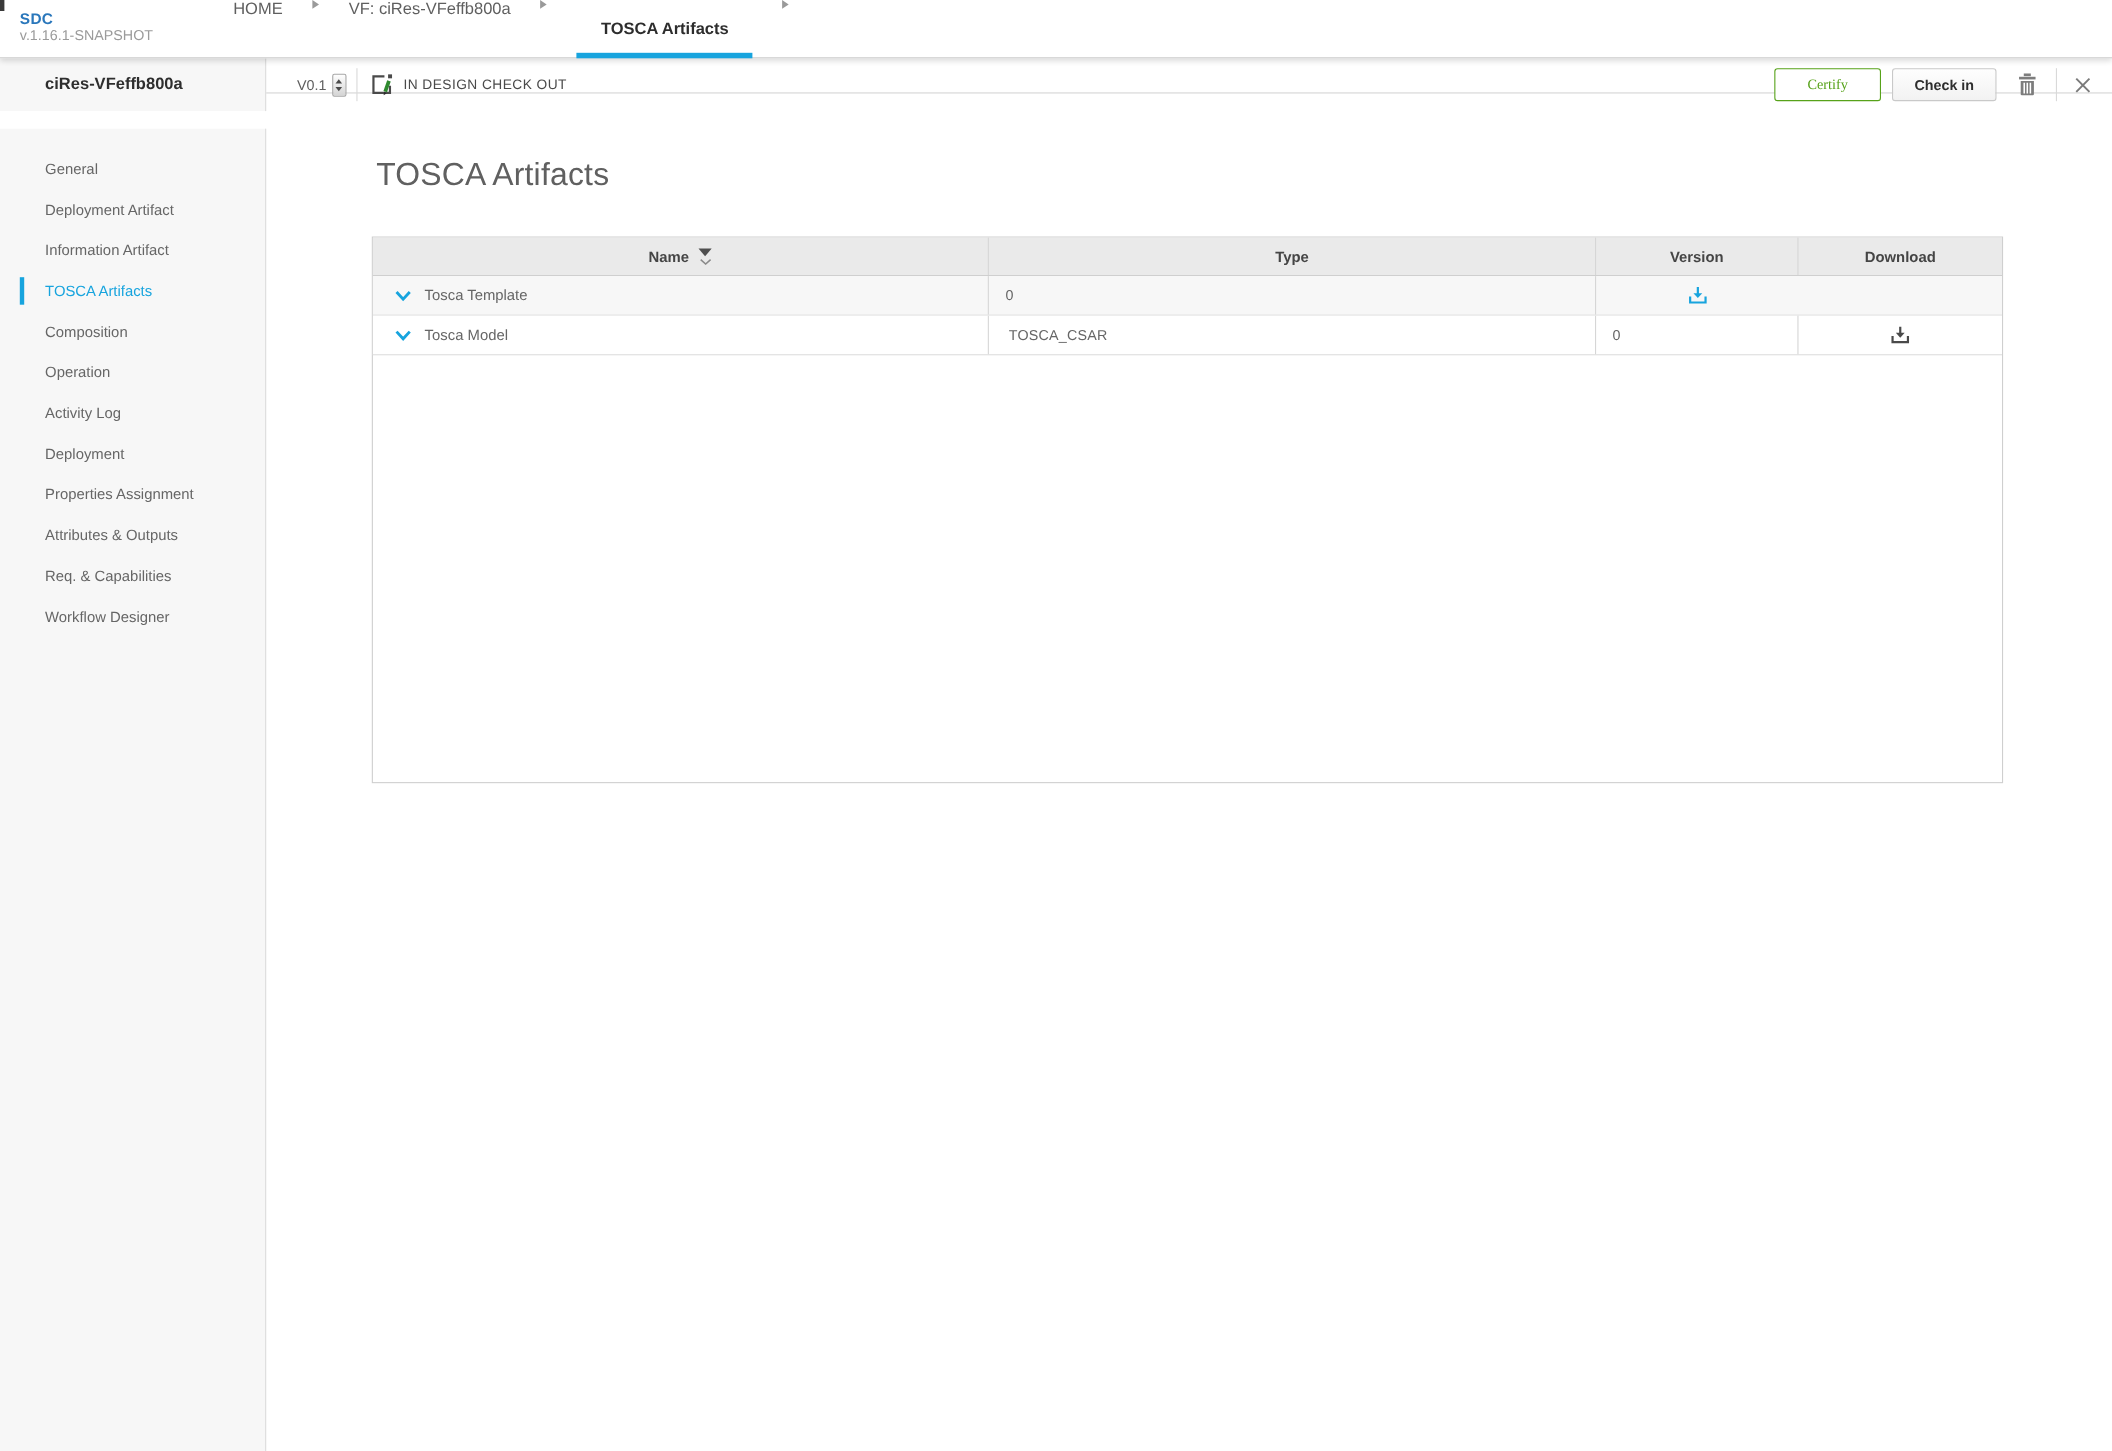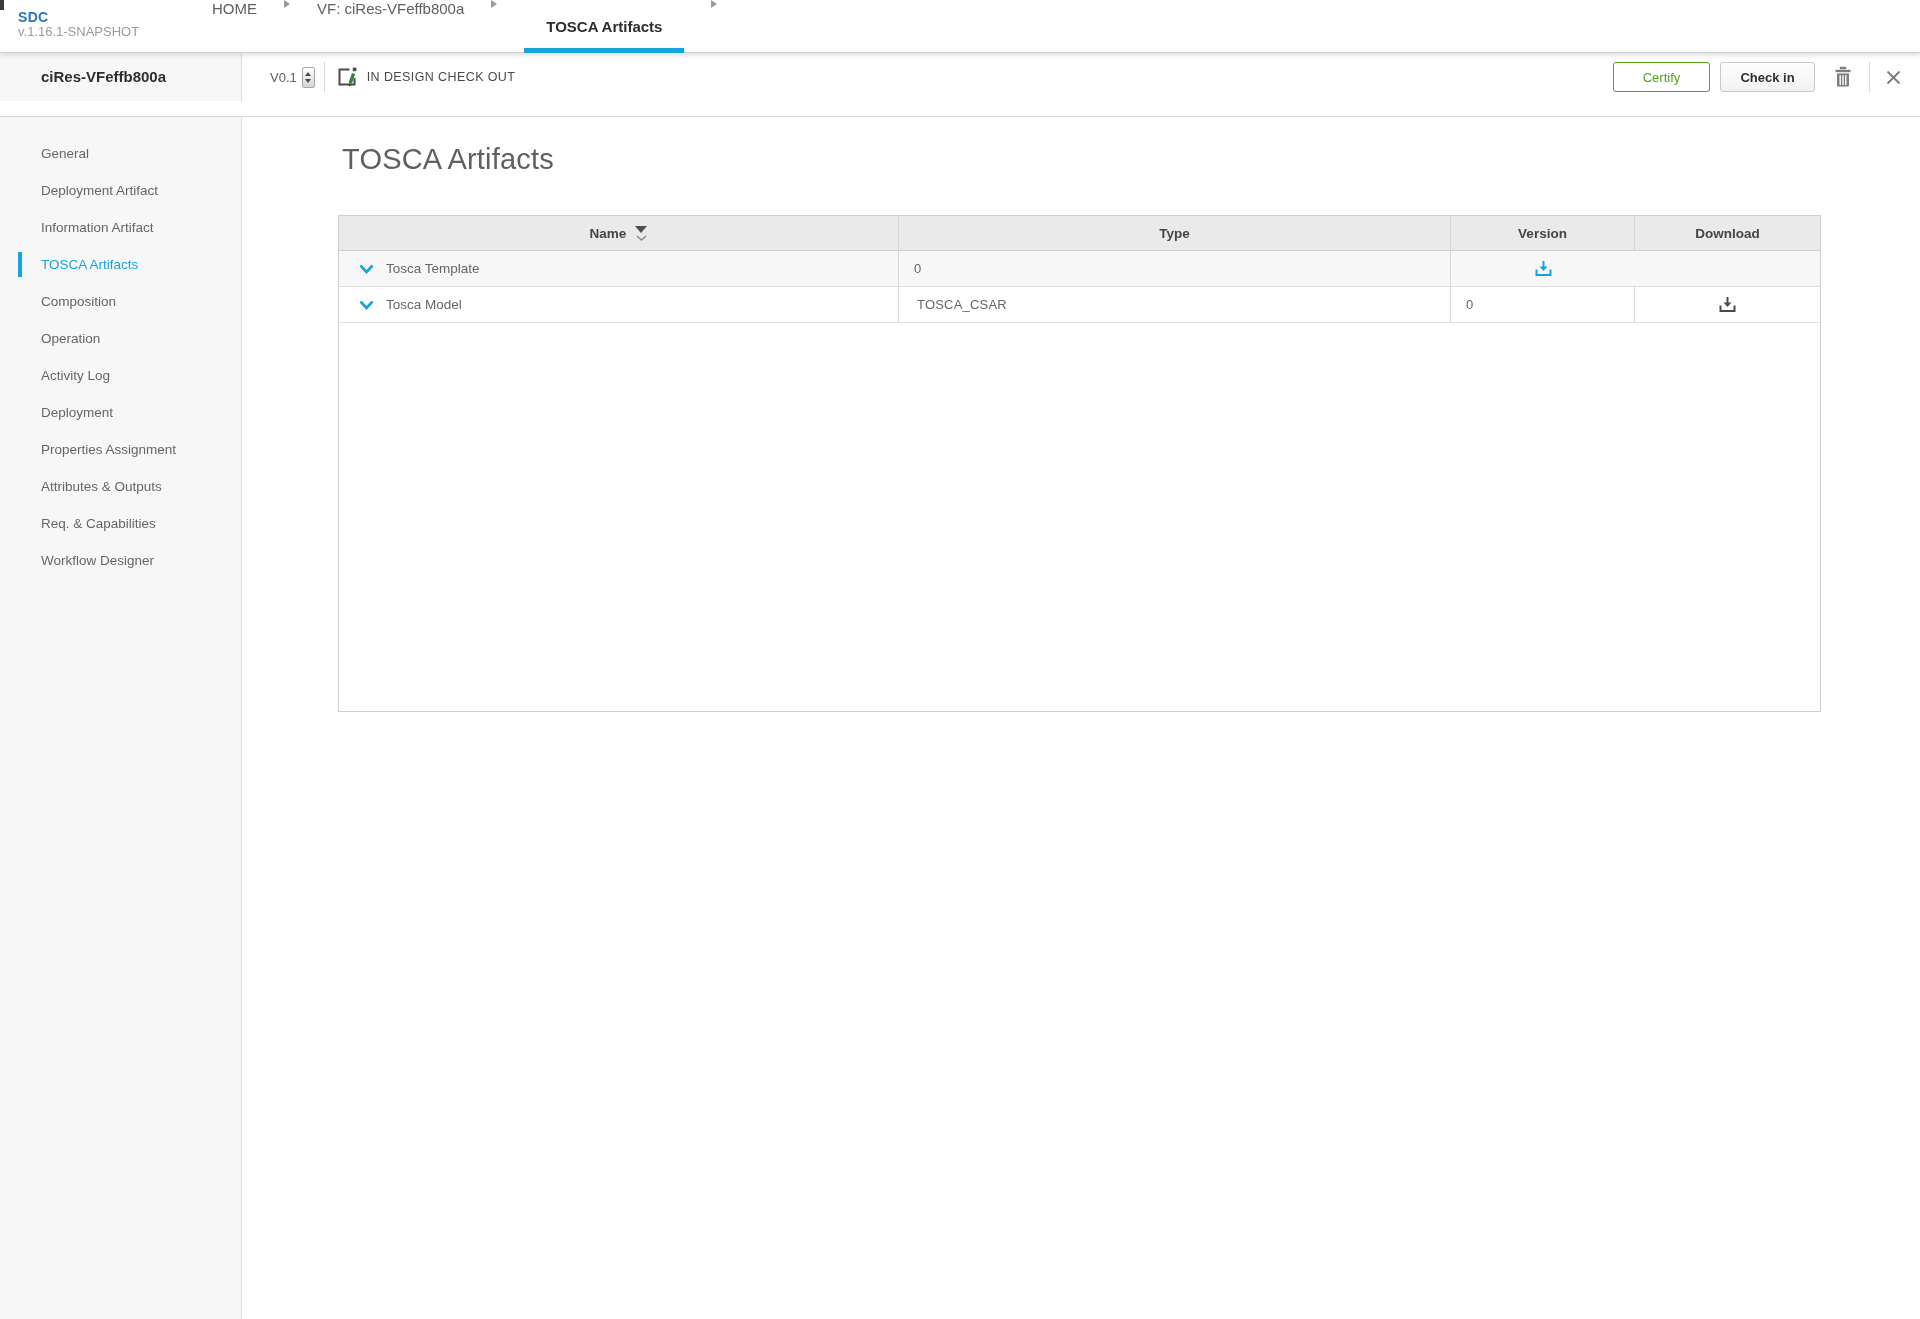--- a/index.html
+++ b/index.html
@@ -40,21 +40,21 @@
     color: #2d2d2d; font-weight: bold;
     height: 53px; line-height: 53px; padding: 0 22px; position: relative;
   }
   .crumb.active::after {
     content: ""; position: absolute; left: 0; right: 0; bottom: 0; height: 5px;
     background: #17a4de;
   }
 
   
   .subheader {
-    position: absolute; top: 53px; left: 0; width: 1920px; height: 64px;
+    position: absolute; top: 53px; left: 0; width: 1920px; height: 32px;
     background: #fff; border-bottom: 1px solid #d5d5d5; z-index: 20;
   }
   .panel-head {
     position: absolute; left: 0; top: 0; width: 242px; height: 48px;
     background: #f7f7f7; border-right: 1px solid #dcdcdc;
     line-height: 48px; padding-left: 41px;
     font-size: 15px; font-weight: bold; color: #2e2e2e;
   }
   .toolbar {
     position: absolute; left: 243px; right: 0; top: 0; height: 48px;
@@ -76,21 +76,21 @@
     margin-left: 9px; font-size: 12.5px; font-weight: normal;
     color: #4a4a4a; letter-spacing: .4px; white-space: nowrap;
   }
   .toolbar-right { margin-left: auto; margin-right: 19px; display: flex; align-items: center; }
   .btn {
     height: 30px; border-radius: 3px; font-size: 13px;
     display: inline-flex; align-items: center; justify-content: center;
     cursor: pointer; font-family: "Liberation Sans", sans-serif;
   }
   .btn-certify {
-    width: 97px; background: #fff; border: 1px solid #57a21a; color: #57a21a;
+    width: 97px; background: #fff; border: 1px solid #57a21a; color: #57a21a; font-family: Liberation Serif, serif;
   }
   .btn-checkin {
     width: 95px; margin-left: 10px;
     background: linear-gradient(#fefefe,#f2f2f2); border: 1px solid #c9c9c9;
     color: #2e2e2e; font-weight: bold;
   }
   .icon-btn { background: none; border: none; cursor: pointer; display: flex; align-items: center; justify-content: center; }
   .trash-btn { margin-left: 18px; }
   .right-divider { width: 1px; height: 30px; background: #d9d9d9; margin: 0 16px; }
 

